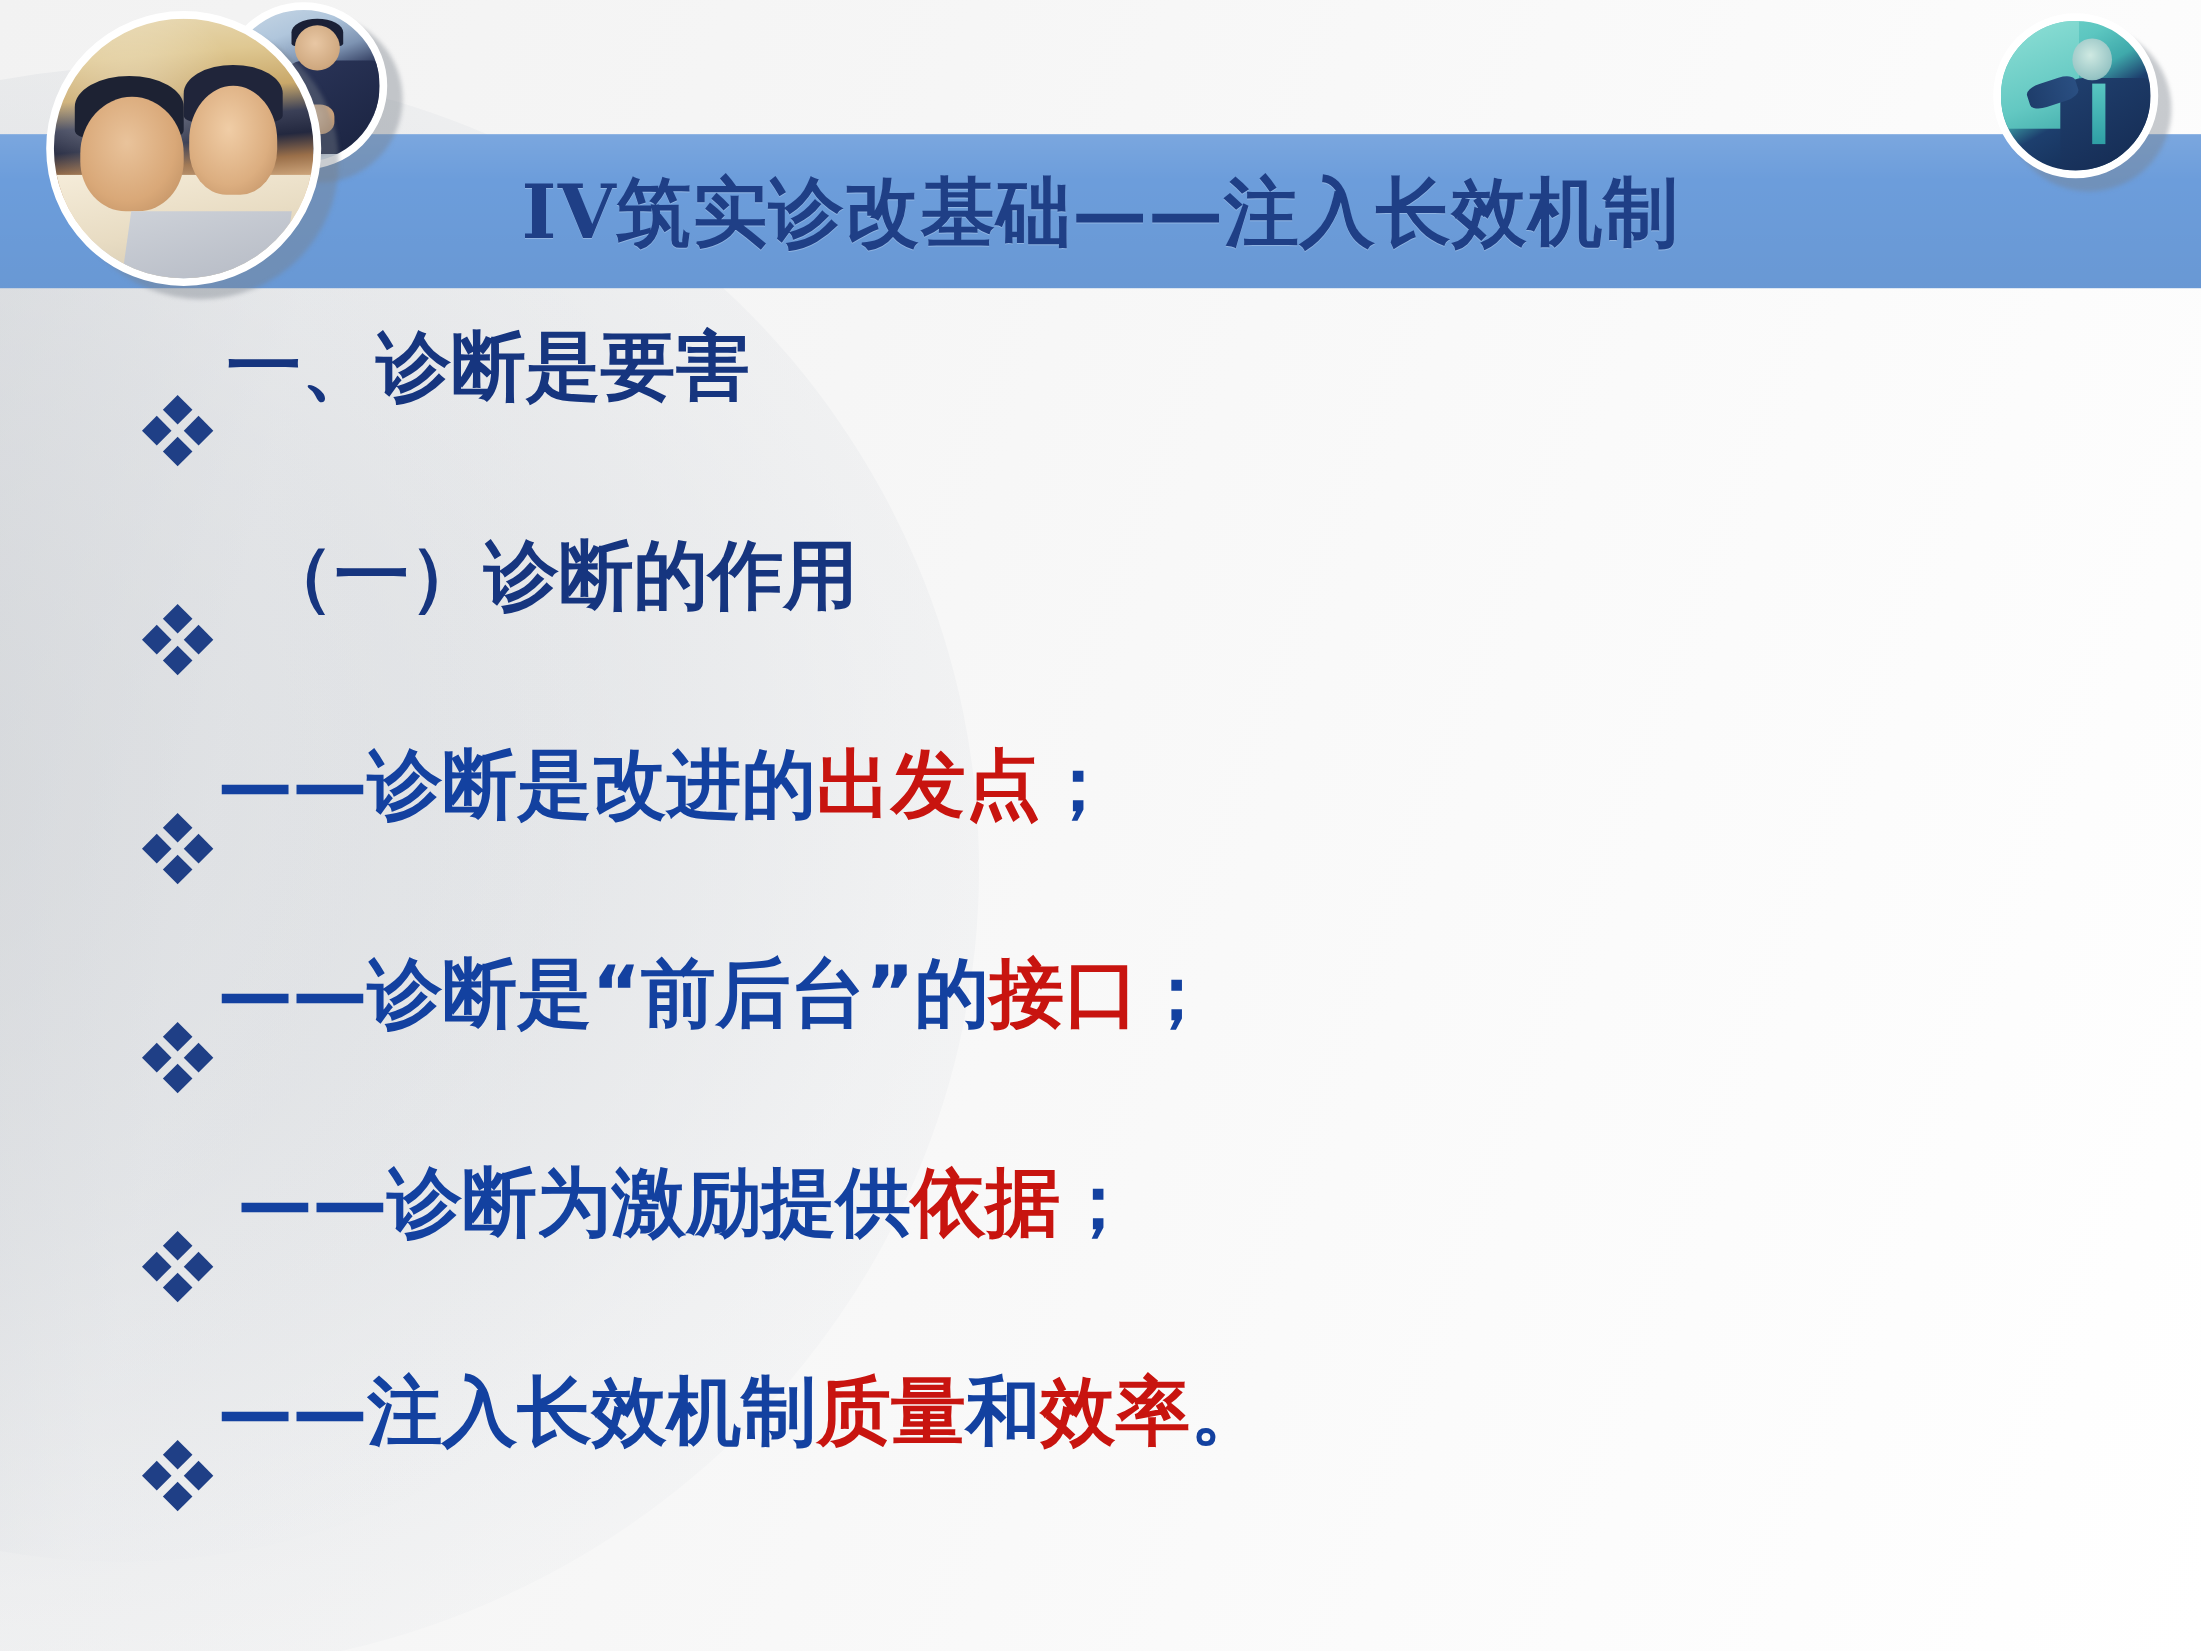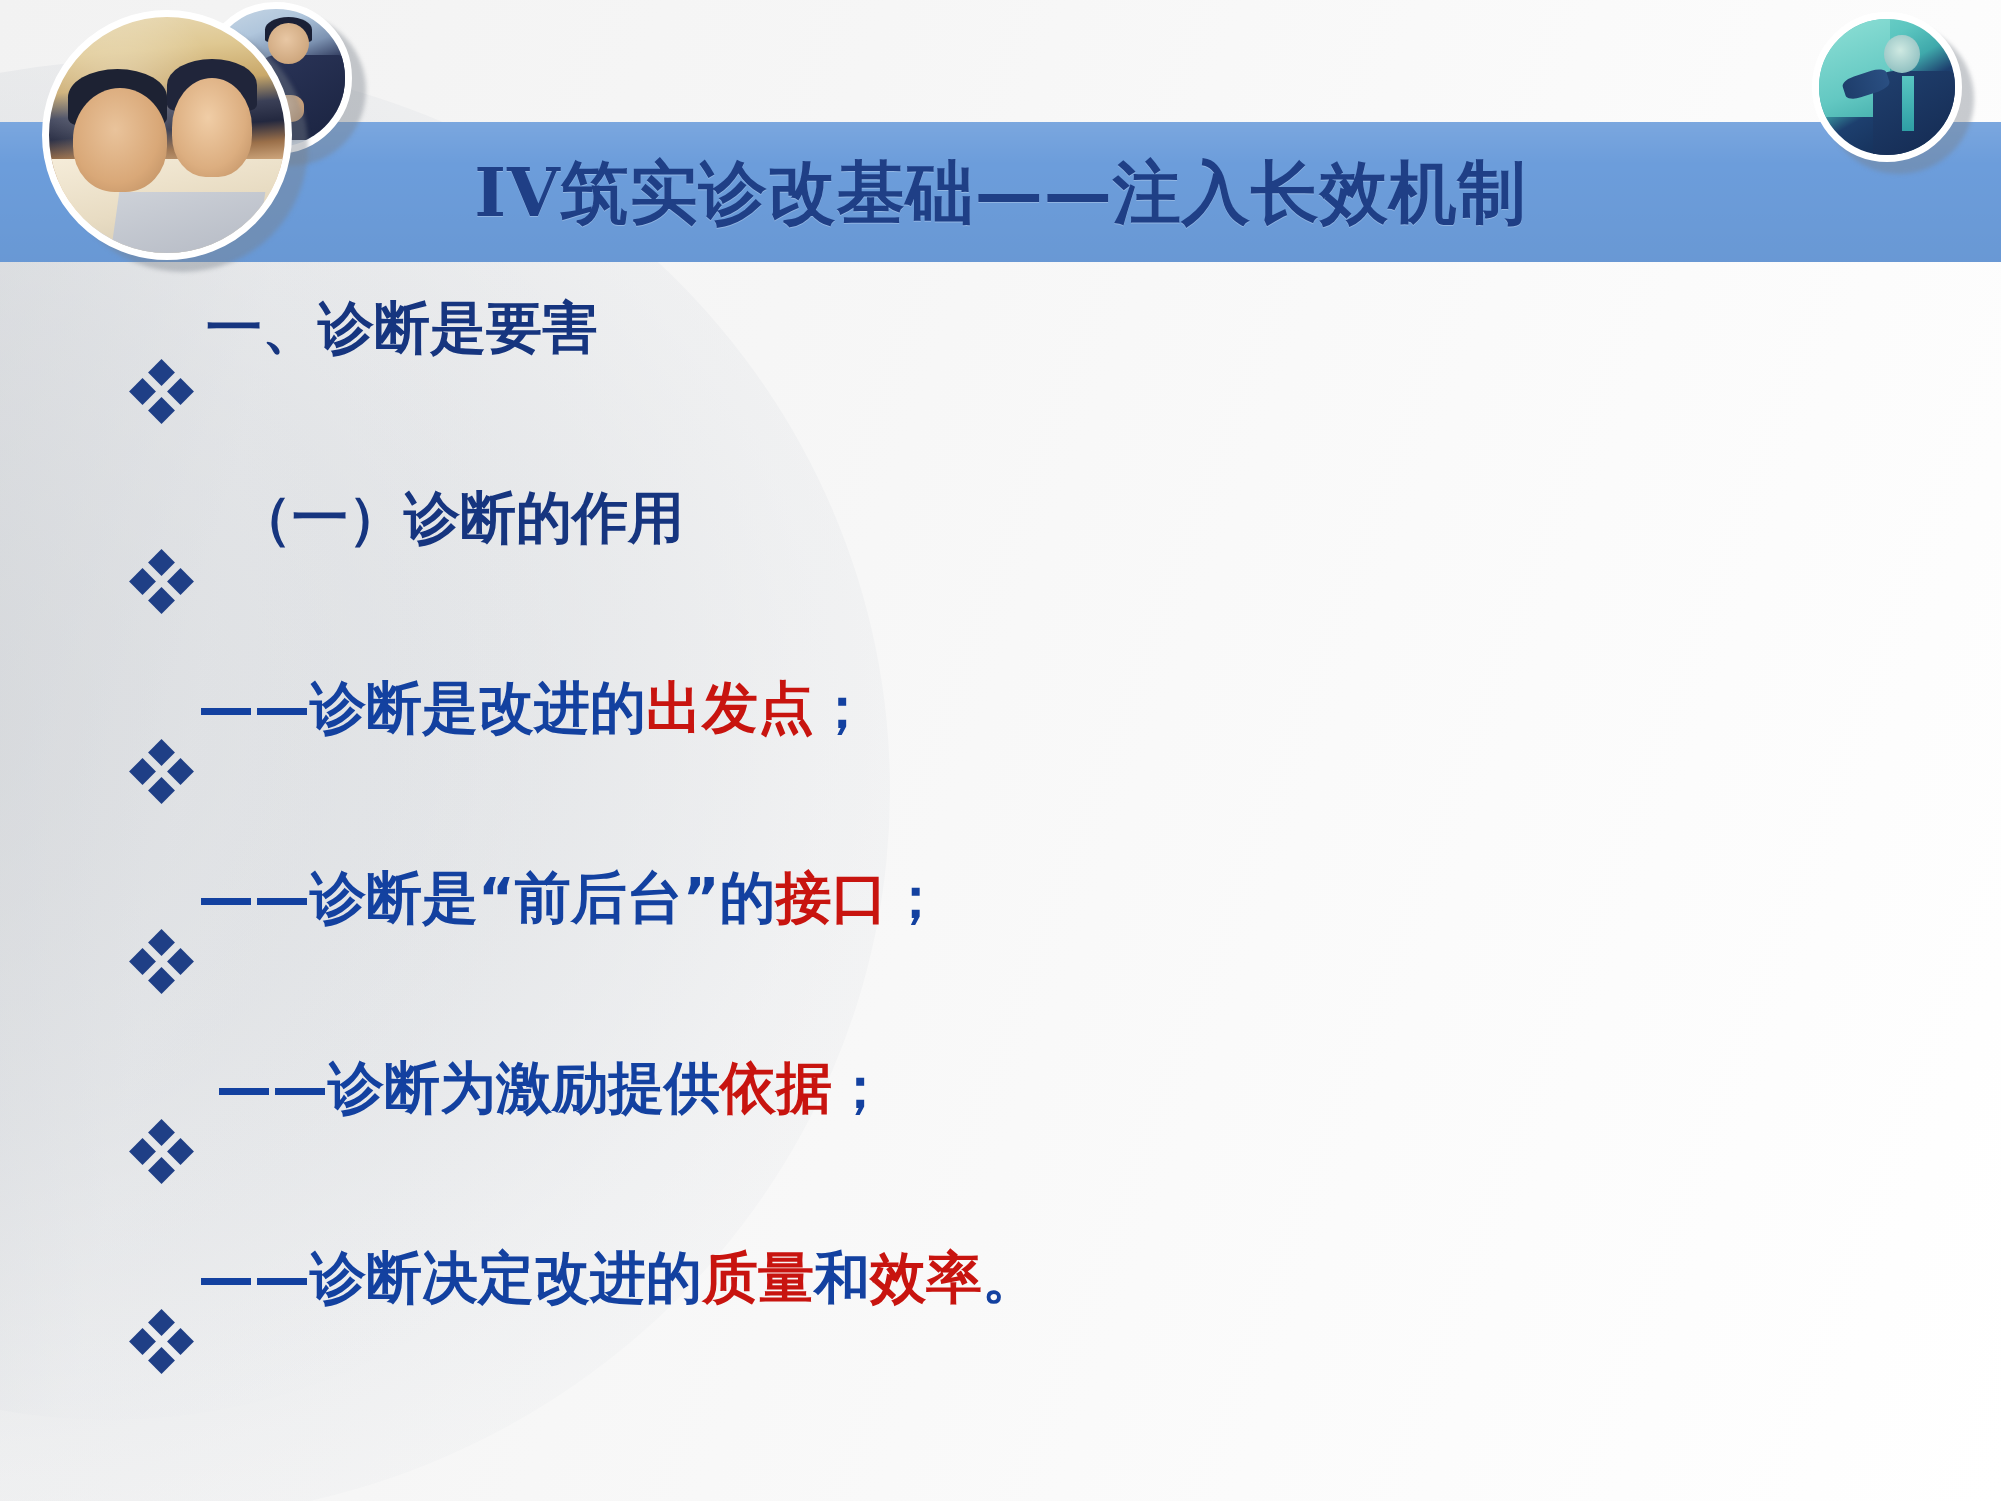--- a/index.html
+++ b/index.html
@@ -229,21 +229,21 @@
     transform: rotate(45deg);
   }
   .marker i.d-top    { left: 24px; top: 3px;  }
   .marker i.d-left   { left: 5px;  top: 22px; }
   .marker i.d-right  { left: 43px; top: 22px; }
   .marker i.d-bottom { left: 24px; top: 41px; }
 
   .bullet-text {
     font-family: "DejaVu Sans", "Liberation Sans", sans-serif;
     font-weight: 700;
-    font-size: 56px;
+    font-size: 68px;
     color: #1341a0;
     line-height: 1.0;
     white-space: nowrap;
   }
   .bullet-text .hl { color: #c8140f; }
 
   
   .row-1 .bullet-text { margin-left: 8px; color: #16357f; }
   .row-2 .bullet-text { margin-left: 38px; color: #16357f; }
   .row-3 .bullet-text { margin-left: 0px; }
@@ -344,17 +344,17 @@
       <span class="bullet-text"><span>——诊断为激励提供</span><span class="hl">依据</span><span>；</span></span>
     </div>
 
     <div class="bullet-row row-6">
       <span class="marker">
         <i class="d-top"></i>
           <i class="d-left"></i>
           <i class="d-right"></i>
           <i class="d-bottom"></i>
       </span>
-      <span class="bullet-text"><span>——诊断决定改进的</span><span class="hl">质量</span><span>和</span><span class="hl">效率</span><span>。</span></span>
+      <span class="bullet-text"><span>——注入长效机制</span><span class="hl">质量</span><span>和</span><span class="hl">效率</span><span>。</span></span>
     </div>
 
   </div>
 </div>
 
 </body></html>

